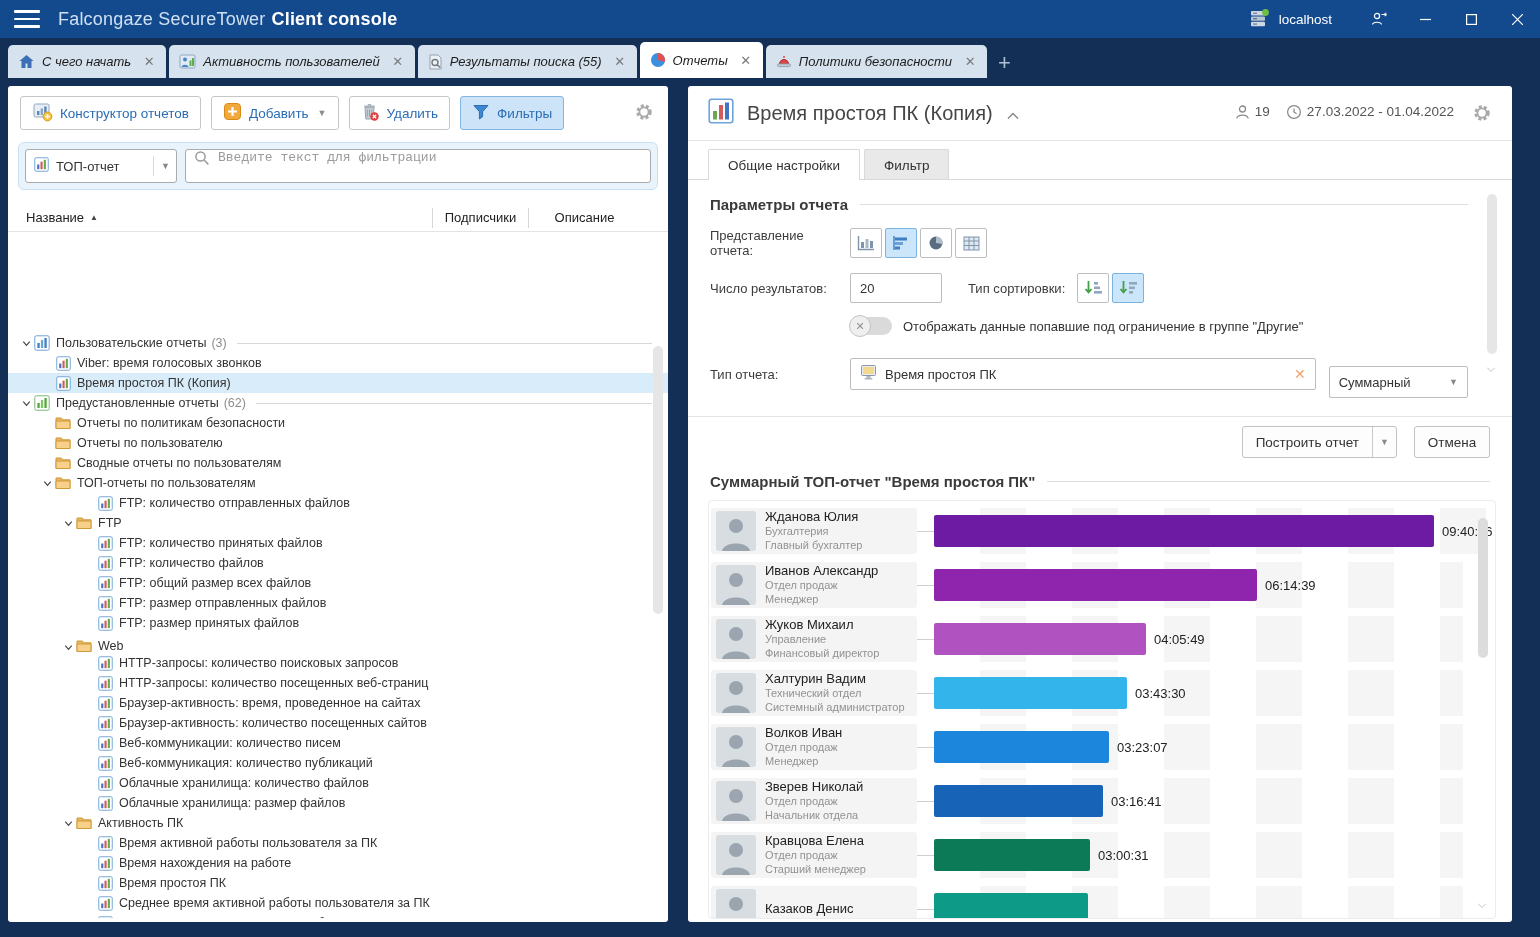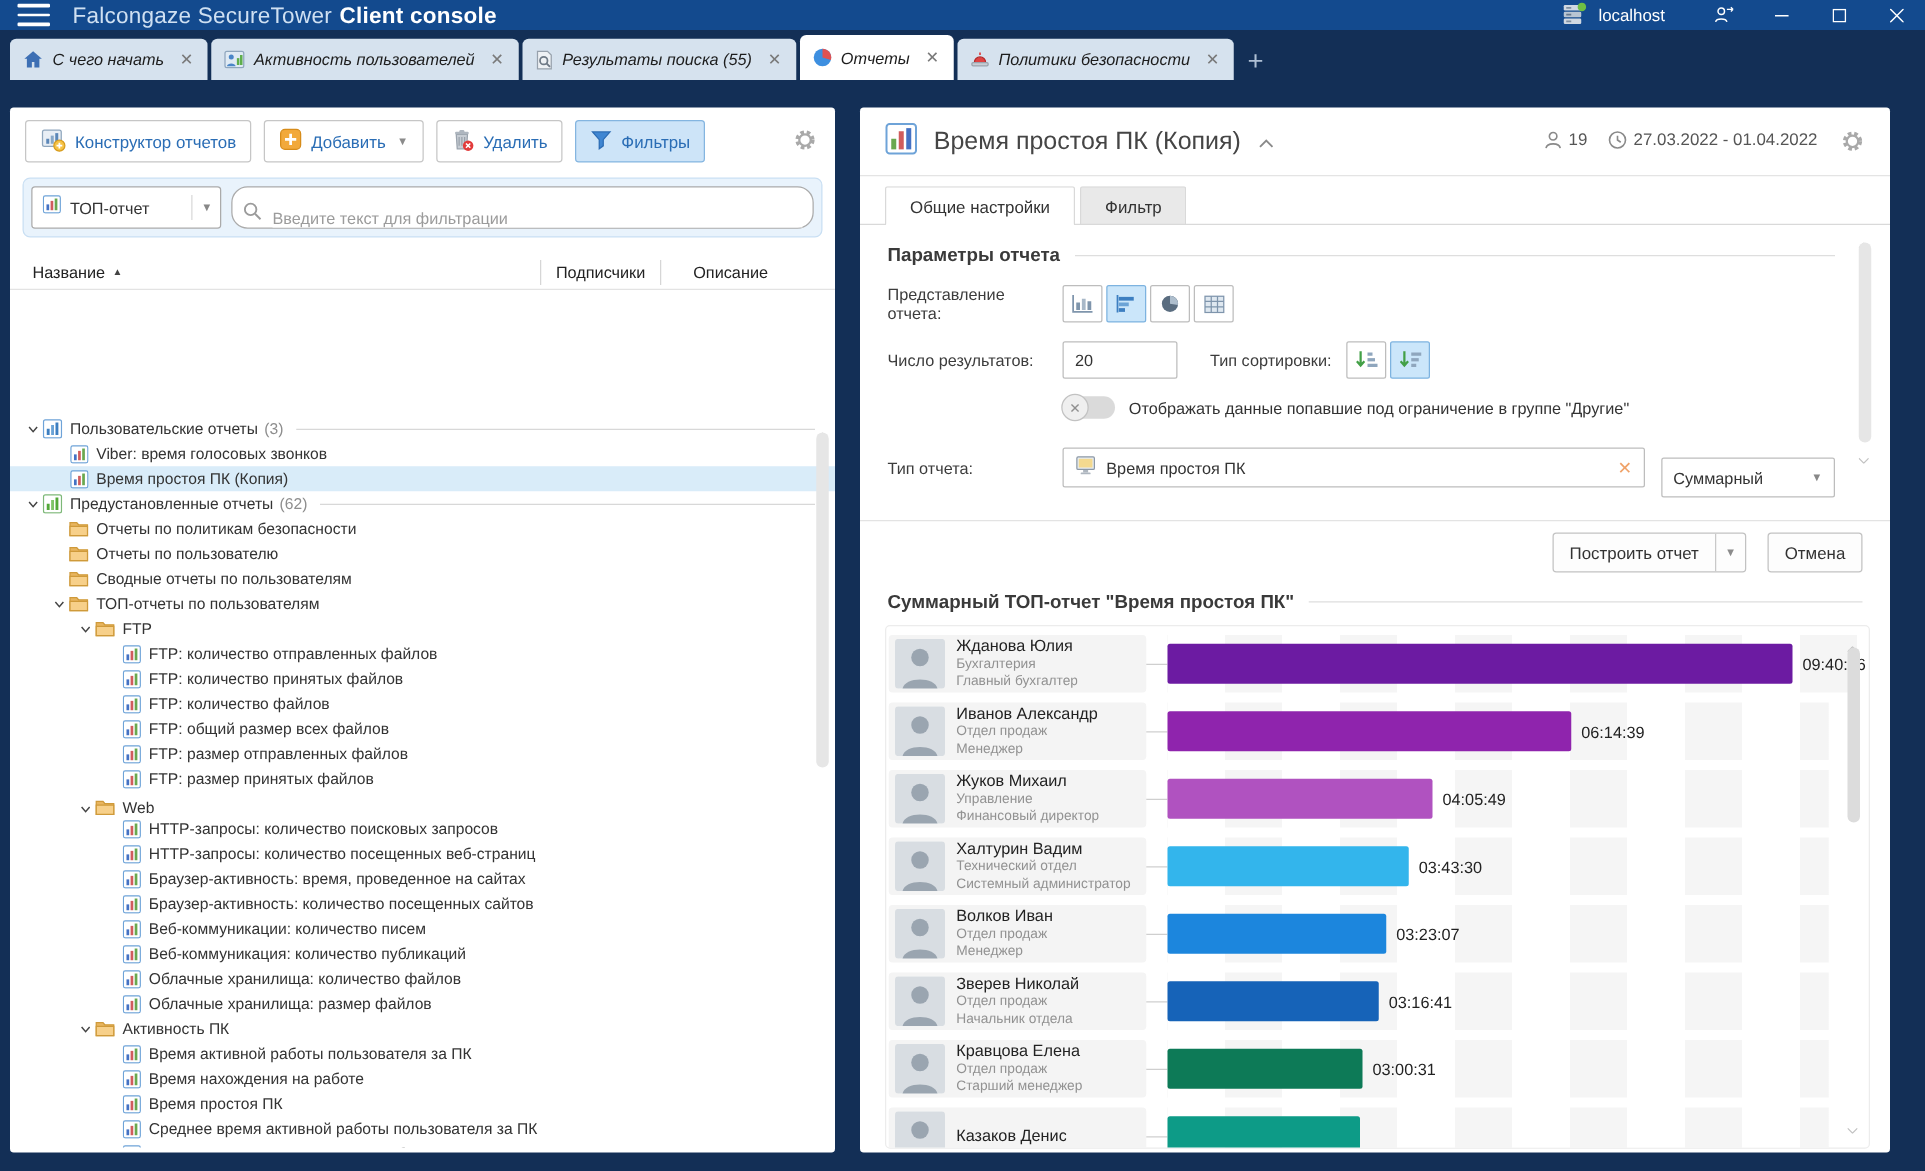--- a/index.html
+++ b/index.html
@@ -1,20 +1,20 @@
 <!DOCTYPE html>
 <html><head>
 <meta charset="utf-8">
 <style>
   * { box-sizing: border-box; margin: 0; padding: 0; }
   html,body { width:1540px; height:937px; overflow:hidden; }
   body { font-family:"Liberation Sans","DejaVu Sans",sans-serif; background:#132f56; position:relative; }
 
   
-  .titlebar { height:24px; background:#134a8e; display:flex; align-items:center; color:#fff; padding-left:14px; }
+  .titlebar { height:38px; background:#134a8e; display:flex; align-items:center; color:#fff; padding-left:14px; }
   .hamburger { width:26px; height:18px; display:flex; flex-direction:column; justify-content:space-between; cursor:pointer; margin-right:18px; }
   .hamburger span { display:block; height:2.6px; background:#fff; border-radius:1px; }
   .brand { font-size:18px; color:#cfe0f2; font-weight:400; letter-spacing:.2px; }
   .brand b { color:#fff; font-weight:700; margin-left:6px; }
   .title-right { margin-left:auto; display:flex; align-items:center; height:100%; }
   .server-chip { display:flex; align-items:center; gap:8px; font-size:13.5px; color:#fff; margin-right:24px; }
   .title-btn { width:46px; height:100%; display:flex; align-items:center; justify-content:center; cursor:pointer; }
 
   
   .tabstrip { height:40px; background:#132f56; display:flex; align-items:flex-end; padding-left:8px; }
@@ -34,21 +34,21 @@
   .ltoolbar { display:flex; align-items:center; padding:10px 12px 8px 12px; position:relative; }
   .tbtn { display:flex; align-items:center; gap:7px; border:1px solid #c6c6c6; border-radius:3px; background:#fff; height:34px; padding:0 11px; font-size:13.5px; color:#2a6db5; cursor:pointer; margin-right:10px; font-family:inherit; }
   .tbtn.active-filter { background:#cde4f8; border-color:#84b5e0; }
   .tbtn .caret { color:#8b8b8b; font-size:9px; margin-left:2px; }
   .ltool-gear { position:absolute; right:14px; top:16px; cursor:pointer; }
 
   .filterbar { margin:4px 10px 0 10px; background:#e9f3fc; border:1px solid #c9dff3; border-radius:6px; padding:6px; display:flex; gap:8px; }
   .type-select { width:152px; height:34px; border:1px solid #ababab; border-radius:3px; background:#fff; display:flex; align-items:center; padding:0 6px 0 8px; cursor:pointer; }
   .type-select .lbl { font-size:13px; color:#333; margin-left:7px; flex:1; }
   .type-select .caret { color:#888; font-size:9px; border-left:1px solid #d9d9d9; padding-left:7px; height:20px; display:flex; align-items:center; }
-  .search-box { flex:1; height:34px; border:1px solid #ababab; border-radius:13px; background:#fff; display:flex; align-items:flex-end; padding:0 8px; }
+  .search-box { flex:1; height:34px; border:1px solid #ababab; border-radius:3px; background:#fff; display:flex; align-items:flex-start; padding:0 8px;font-family:Liberation Mono, monospace; }
   .search-box input { border:none; outline:none; flex:1; font-size:13px; margin-left:8px; font-family:inherit; color:#333; }
   .search-box input::placeholder { color:#9b9b9b; }
 
   
   .tree-header { margin-top:14px; height:28px; display:flex; align-items:center; border-bottom:1px solid #e3e3e3; font-size:13px; color:#222; }
   .th-name { padding-left:18px; display:flex; align-items:center; gap:6px; flex:1; cursor:pointer; }
   .th-col { border-left:1px solid #d6d6d6; height:20px; display:flex; align-items:center; justify-content:center; cursor:pointer; }
   .th-subs { width:96px; }
   .th-desc { width:112px; margin-right:28px; }
   .sort-arrow { font-size:8px; color:#444; }
@@ -417,45 +417,45 @@
             </svg>
           </span>
           <span class="ticn">
             <svg width="16" height="14" viewBox="0 0 16 14">
               <path d="M1 2h5.4l1.4 1.8H15V12.5H1z" fill="#e8b55f" stroke="#cf9a3a"></path>
               <path d="M1 5h14v7.5H1z" fill="#f7d08a" stroke="#cf9a3a"></path>
             </svg>
           </span>
           <span>ТОП-отчеты по пользователям</span>
         </div>
+        <div class="trow" style="padding-left: 73px;">
+          <span class="chev"></span>
+          <span class="ticn">
+            <svg width="15" height="15" viewBox="0 0 16 16">
+              <rect x="0.8" y="0.8" width="14.4" height="14.4" rx="1.5" fill="#fff" stroke="#6ea3d8"></rect>
+              <rect x="3.4" y="8" width="2.3" height="5" fill="#4472c4"></rect>
+              <rect x="6.9" y="5" width="2.3" height="8" fill="#d05c5c"></rect>
+              <rect x="10.4" y="3" width="2.3" height="10" fill="#6aa84f"></rect>
+            </svg>
+          </span>
+          <span>FTP: количество отправленных файлов</span>
+        </div>
         <div class="trow" style="padding-left: 52px;">
           <span class="chev">
             <svg width="11" height="11" viewBox="0 0 12 12">
               <path d="M2.5 4l3.5 4 3.5-4" stroke="#444" stroke-width="1.3" fill="none"></path>
             </svg>
           </span>
           <span class="ticn">
             <svg width="16" height="14" viewBox="0 0 16 14">
               <path d="M1 2h5.4l1.4 1.8H15V12.5H1z" fill="#e8b55f" stroke="#cf9a3a"></path>
               <path d="M1 5h14v7.5H1z" fill="#f7d08a" stroke="#cf9a3a"></path>
             </svg>
           </span>
           <span>FTP</span>
-        </div>
-        <div class="trow" style="padding-left: 73px;">
-          <span class="chev"></span>
-          <span class="ticn">
-            <svg width="15" height="15" viewBox="0 0 16 16">
-              <rect x="0.8" y="0.8" width="14.4" height="14.4" rx="1.5" fill="#fff" stroke="#6ea3d8"></rect>
-              <rect x="3.4" y="8" width="2.3" height="5" fill="#4472c4"></rect>
-              <rect x="6.9" y="5" width="2.3" height="8" fill="#d05c5c"></rect>
-              <rect x="10.4" y="3" width="2.3" height="10" fill="#6aa84f"></rect>
-            </svg>
-          </span>
-          <span>FTP: количество отправленных файлов</span>
         </div>
         <div class="trow" style="padding-left: 73px;">
           <span class="chev"></span>
           <span class="ticn">
             <svg width="15" height="15" viewBox="0 0 16 16">
               <rect x="0.8" y="0.8" width="14.4" height="14.4" rx="1.5" fill="#fff" stroke="#6ea3d8"></rect>
               <rect x="3.4" y="8" width="2.3" height="5" fill="#4472c4"></rect>
               <rect x="6.9" y="5" width="2.3" height="8" fill="#d05c5c"></rect>
               <rect x="10.4" y="3" width="2.3" height="10" fill="#6aa84f"></rect>
             </svg>

